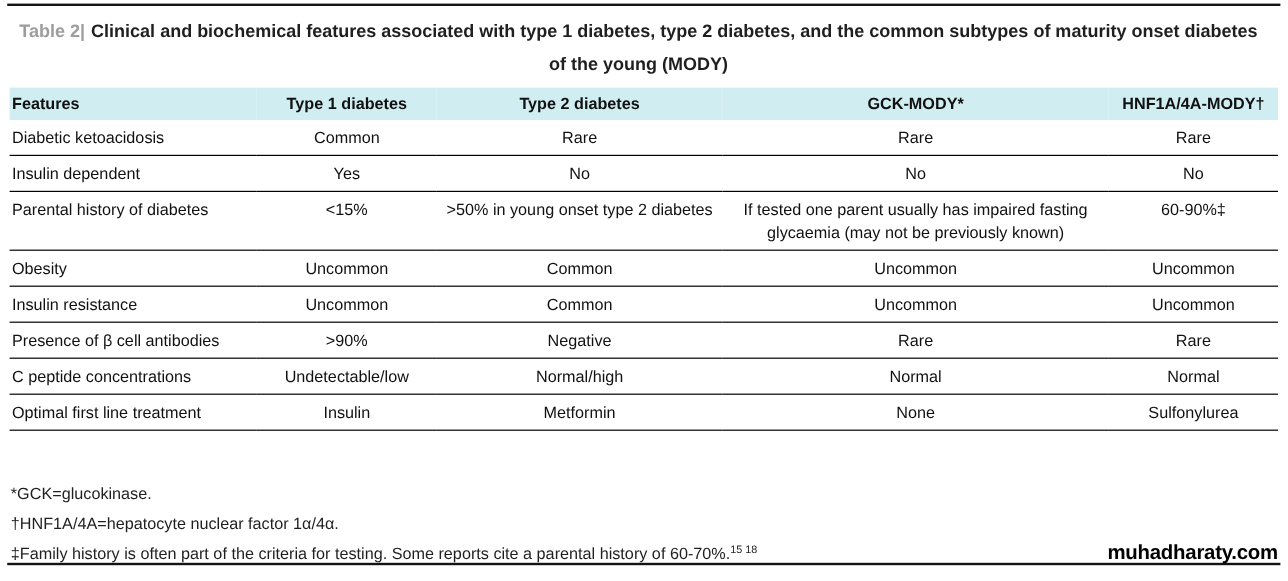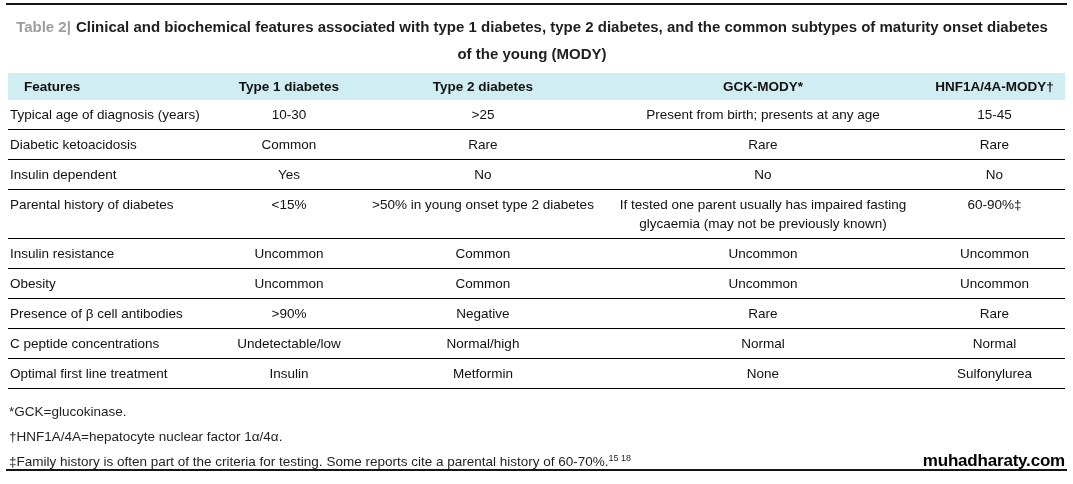--- a/index.html
+++ b/index.html
@@ -23,21 +23,21 @@
   .caption .tsep{color:#9d9d9d;padding-right:5px;}
   table.features{
     position:absolute;top:73px;left:8px;width:1057px;
     border-collapse:collapse;table-layout:fixed;
   }
   table.features th{
     background:#d0edf2;
     font-size:13.5px;font-weight:bold;color:#111;
     padding:6px 2px;vertical-align:middle;
   }
-  table.features th.col-feature{text-align:left;padding-left:16px;}
+  table.features th.col-feature{text-align:left;padding-left:2px;}
   table.features td{
     font-size:13.5px;color:#111;
     padding:6.5px 2px;line-height:16px;
     border-bottom:1px solid #000;
     text-align:center;vertical-align:top;
     white-space:nowrap;
   }
   table.features td.col-feature{text-align:left;padding-left:2px;}
   table.features td.wrap{white-space:normal;line-height:19px;padding-top:5px;padding-bottom:5px;}
   table.features tbody tr:last-child td{border-bottom:1.8px solid #000;}
@@ -79,27 +79,20 @@
       <tr>
           <th class="col-feature">Features</th>
           <th>Type 1 diabetes</th>
           <th>Type 2 diabetes</th>
           <th>GCK-MODY*</th>
           <th>HNF1A/4A-MODY†</th>
         </tr>
     </thead>
     <tbody>
         <tr>
-          <td class="col-feature">Typical age of diagnosis (years)</td>
-          <td>10-30</td>
-          <td>&gt;25</td>
-          <td class="wrap">Present from birth; presents at any age</td>
-          <td>15-45</td>
-        </tr>
-        <tr>
           <td class="col-feature">Diabetic ketoacidosis</td>
           <td>Common</td>
           <td>Rare</td>
           <td class="wrap">Rare</td>
           <td>Rare</td>
         </tr>
         <tr>
           <td class="col-feature">Insulin dependent</td>
           <td>Yes</td>
           <td>No</td>
@@ -107,28 +100,28 @@
           <td>No</td>
         </tr>
         <tr>
           <td class="col-feature">Parental history of diabetes</td>
           <td>&lt;15%</td>
           <td>&gt;50% in young onset type 2 diabetes</td>
           <td class="wrap">If tested one parent usually has impaired fasting glycaemia (may not be previously known)</td>
           <td>60-90%‡</td>
         </tr>
         <tr>
-          <td class="col-feature">Insulin resistance</td>
+          <td class="col-feature">Obesity</td>
           <td>Uncommon</td>
           <td>Common</td>
           <td class="wrap">Uncommon</td>
           <td>Uncommon</td>
         </tr>
         <tr>
-          <td class="col-feature">Obesity</td>
+          <td class="col-feature">Insulin resistance</td>
           <td>Uncommon</td>
           <td>Common</td>
           <td class="wrap">Uncommon</td>
           <td>Uncommon</td>
         </tr>
         <tr>
           <td class="col-feature">Presence of β cell antibodies</td>
           <td>&gt;90%</td>
           <td>Negative</td>
           <td class="wrap">Rare</td>

